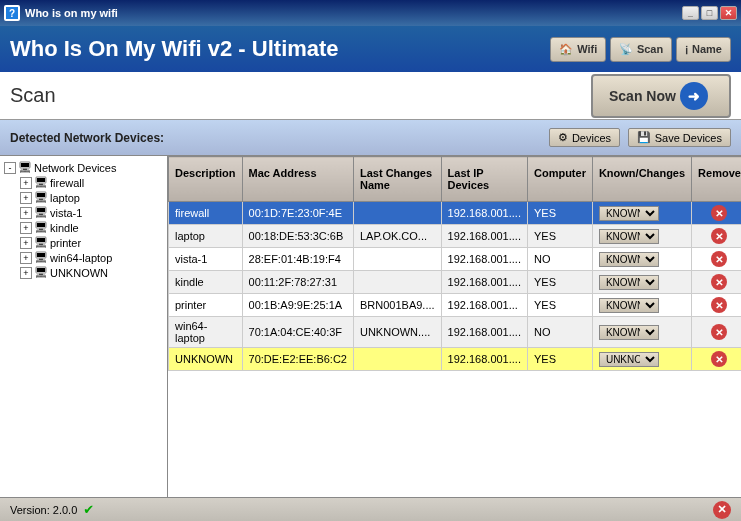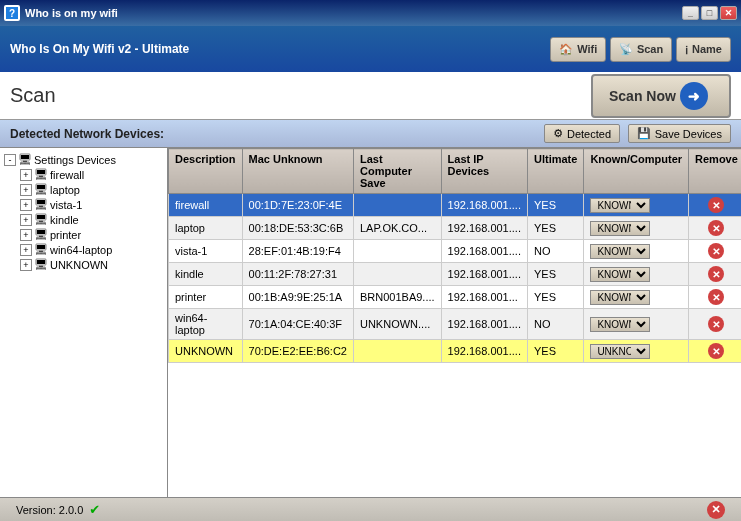--- a/index.html
+++ b/index.html
@@ -28,21 +28,21 @@
 
     
     .toolbar {
       background: linear-gradient(to bottom, #2060a0, #1848a0);
       display: flex;
       align-items: center;
       justify-content: space-between;
       padding: 4px 10px;
       height: 46px;
     }
-    .app-title { color: white; font-size: 12px; font-weight: bold; }
+    .app-title { color: white; font-size: 22px; font-weight: bold; }
     .toolbar-buttons { display: flex; gap: 4px; }
     .toolbar-btn {
       background: linear-gradient(to bottom, #e8e0d0, #c8c0b0);
       border: 1px solid #888;
       border-radius: 3px;
       padding: 4px 8px;
       cursor: pointer;
       display: flex;
       align-items: center;
       gap: 4px;
@@ -82,21 +82,21 @@
     }
 
     
     .detected-bar {
       background: linear-gradient(to bottom, #c0d4f0, #a8b8d8);
       padding: 4px 10px;
       display: flex;
       align-items: center;
       justify-content: space-between;
       border-bottom: 1px solid #888;
-      height: 28px;
+      height: 36px;
     }
     .detected-label { font-weight: bold; font-size: 12px; color: #222; }
     .detected-actions { display: flex; gap: 8px; align-items: center; }
     .settings-btn, .save-btn {
       background: linear-gradient(to bottom, #e8e0d0, #c8c0b0);
       border: 1px solid #888;
       border-radius: 2px;
       padding: 2px 8px;
       cursor: pointer;
       display: flex;
@@ -124,21 +124,21 @@
     .tree-child-expand { width: 12px; height: 12px; border: 1px solid #888; display: flex; align-items: center; justify-content: center; font-size: 9px; background: white; flex-shrink: 0; }
 
     
     .table-area { flex: 1; overflow-y: auto; background: white; }
 
     
     .device-table { width: 100%; border-collapse: collapse; }
     .device-table th {
       background: linear-gradient(to bottom, #d8d0c8, #b8b0a8);
       border: 1px solid #888;
-      padding: 4px 6px;
+      padding: 10px 6px;
       font-size: 11px;
       font-weight: bold;
       text-align: left;
       vertical-align: top;
     }
     .device-table td {
       border: 1px solid #ccc;
       padding: 3px 6px;
       font-size: 11px;
     }
@@ -157,21 +157,21 @@
       width: 16px; height: 16px; background: #d04040; border-radius: 50%;
       display: flex; align-items: center; justify-content: center;
       color: white; font-size: 10px; font-weight: bold; cursor: pointer; border: none;
     }
     .remove-btn-container { display: flex; align-items: center; justify-content: center; }
 
     
     .status-bar {
       background: linear-gradient(to bottom, #d4d0c8, #c0bcb4);
       border-top: 1px solid #888;
-      padding: 3px 16px;
+      padding: 3px 10px;
       display: flex;
       align-items: center;
       justify-content: space-between;
       height: 24px;
     }
     .status-left { display: flex; align-items: center; gap: 6px; font-size: 11px; }
     .check-icon { color: #00aa00; font-size: 13px; }
     .close-red { width: 18px; height: 18px; background: #d04040; border-radius: 50%; display: flex; align-items: center; justify-content: center; color: white; font-size: 11px; font-weight: bold; cursor: pointer; }
 
     
@@ -218,37 +218,37 @@
       <span>Scan Now</span>
       <div class="scan-arrow">➜</div>
     </div>
   </div>
 
   <div class="detected-bar">
     <div class="detected-label">Detected Network Devices:</div>
     <div class="detected-actions">
       <div class="settings-btn">
         <span>⚙</span>
-        <span>Detected</span>
+        <span>Devices</span>
       </div>
       <div class="save-btn">
         <span>💾</span>
         <span>Save Devices</span>
       </div>
     </div>
   </div>
 
   <div class="content-area">
 
     <div class="sidebar">
       <div class="tree-root">
         <div class="tree-item">
           <div class="tree-expand">-</div>
           <span>🖥</span>
-          <span>Settings Devices</span>
+          <span>Network Devices</span>
         </div>
         <div class="tree-children">
           <div class="tree-child">
             <div class="tree-child-expand">+</div>
             <span>🖥</span>
             <span>firewall</span>
           </div>
           <div class="tree-child">
             <div class="tree-child-expand">+</div>
             <span>🖥</span>
@@ -281,25 +281,25 @@
           </div>
         </div>
       </div>
     </div>
 
     <div class="table-area">
       <table class="device-table">
         <thead>
           <tr>
             <th><span>Description</span></th>
-            <th><span>Mac Unknown</span></th>
-            <th><span>Last Computer Save</span></th>
+            <th><span>Mac Address</span></th>
+            <th><span>Last Changes Name</span></th>
             <th><span>Last IP Devices</span></th>
-            <th><span>Ultimate</span></th>
-            <th><span>Known/Computer</span></th>
+            <th><span>Computer</span></th>
+            <th><span>Known/Changes</span></th>
             <th><span>Remove</span></th>
           </tr>
         </thead>
         <tbody id="table-body">
         <tr class="row-firewall">
     <td>firewall</td>
     <td>00:1D:7E:23:0F:4E</td>
     <td></td>
     <td>192.168.001....</td>
     <td>YES</td>

